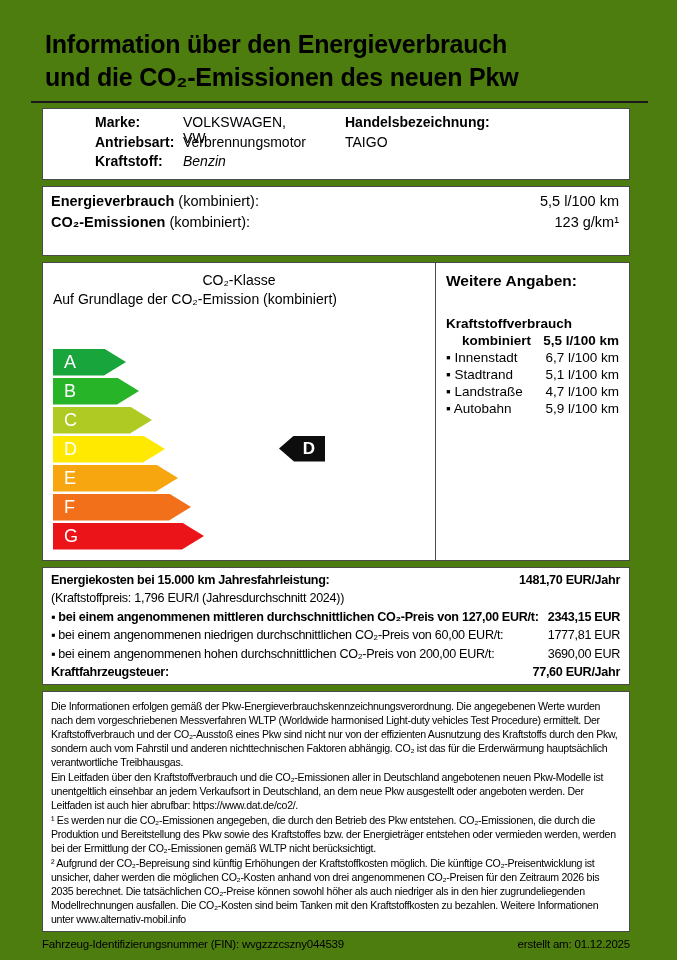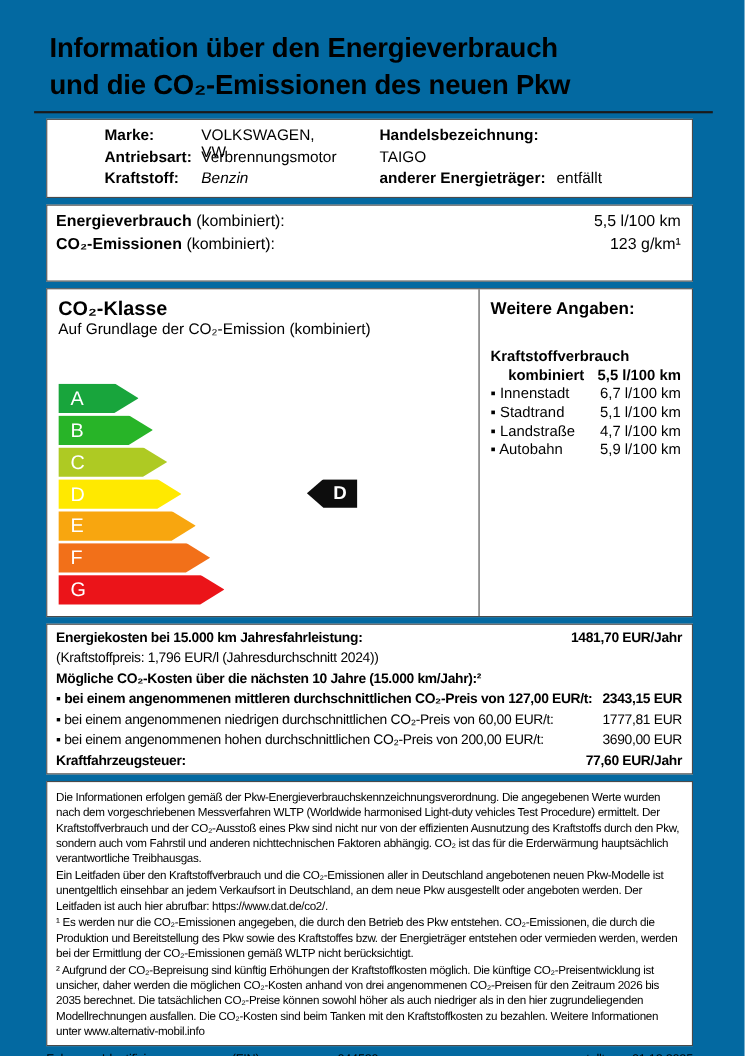--- a/index.html
+++ b/index.html
@@ -1,21 +1,21 @@
 <!DOCTYPE html>
 <html lang="de"><head>
 <meta charset="utf-8">
 <style>
   * { margin: 0; padding: 0; box-sizing: border-box; }
   html, body { background: #ffffff; }
   body { font-family: "Liberation Sans", "DejaVu Sans", sans-serif; color: #000; }
   .page {
     position: relative;
     width: 677px; height: 960px;
-    background: #0369a1;
+    background: #4d7c0f;
     overflow: hidden;
   }
   
   .title {
     margin: 28px 30px 0 45px;
     font-size: 25px; font-weight: 700; line-height: 33px;
     letter-spacing: -0.2px;
   }
   .title-rule {
     border: none; border-top: 2px solid #1a1a1a;
@@ -34,21 +34,21 @@
   .vlabel { width: 88px; font-weight: 700; flex: none; }
   .vlabel-wide { font-weight: 700; margin-right: 10px; }
   .italic { font-style: italic; }
   .bold { font-weight: 700; }
   
   .consumption-box { padding: 6px 10px 20px 8px; }
   .crow { display: flex; justify-content: space-between; align-items: baseline; height: 21px; font-size: 14.5px; gap: 16px; }
   
   .classes-box { display: flex; height: 299px; padding: 0; }
   .classes-left { width: 392px; flex: none; padding: 8px 10px; position: relative; }
-  .co2-heading { font-size: 18px; font-weight: 700; line-height: 19px; }
+  .co2-heading { font-size: 14px; font-weight: 400; line-height: 19px; text-align: center; }
   .co2-subheading { font-size: 14px; line-height: 19px; }
   .arrow-chart { position: relative; margin-top: 40px; }
   .class-row { height: 27px; margin-bottom: 2px; }
   .arrow {
     height: 100%;
     display: flex; align-items: center;
     padding-left: 11px;
     color: #fff; font-size: 18px; line-height: 1;
     clip-path: polygon(0 0, calc(100% - 22px) 0, 100% 50%, calc(100% - 22px) 100%, 0 100%);
   }
@@ -111,24 +111,20 @@
           <span class="italic">Benzin</span>
         </div>
       </div>
       <div class="vcol">
         <div class="vrow">
           <span class="bold">Handelsbezeichnung:</span>
         </div>
         <div class="vrow">
           <span>TAIGO</span>
         </div>
-        <div class="vrow">
-          <span class="vlabel-wide">anderer Energieträger:</span>
-          <span>entfällt</span>
-        </div>
       </div>
     </div>
   </section>
 
   <section class="box consumption-box">
     <div class="crow">
       <span><span class="bold">Energieverbrauch</span><span> (kombiniert):</span></span>
       <span>5,5 l/100 km</span>
     </div>
     <div class="crow">
@@ -210,23 +206,20 @@
 
   <section class="box costs-box">
     <div class="cost-row bold">
       <span>Energiekosten bei 15.000 km Jahresfahrleistung:</span>
       <span class="cost-value">1481,70 EUR/Jahr</span>
     </div>
     <div class="cost-row">
       <span>(Kraftstoffpreis: 1,796 EUR/l (Jahresdurchschnitt 2024))</span>
     </div>
     <div class="cost-row bold">
-      <span>Mögliche CO₂-Kosten über die nächsten 10 Jahre (15.000 km/Jahr):²</span>
-    </div>
-    <div class="cost-row bold">
       <span>▪ bei einem angenommenen mittleren durchschnittlichen CO₂-Preis von 127,00 EUR/t:</span>
       <span class="cost-value">2343,15 EUR</span>
     </div>
     <div class="cost-row">
       <span>▪ bei einem angenommenen niedrigen durchschnittlichen CO₂-Preis von 60,00 EUR/t:</span>
       <span class="cost-value">1777,81 EUR</span>
     </div>
     <div class="cost-row">
       <span>▪ bei einem angenommenen hohen durchschnittlichen CO₂-Preis von 200,00 EUR/t:</span>
       <span class="cost-value">3690,00 EUR</span>

